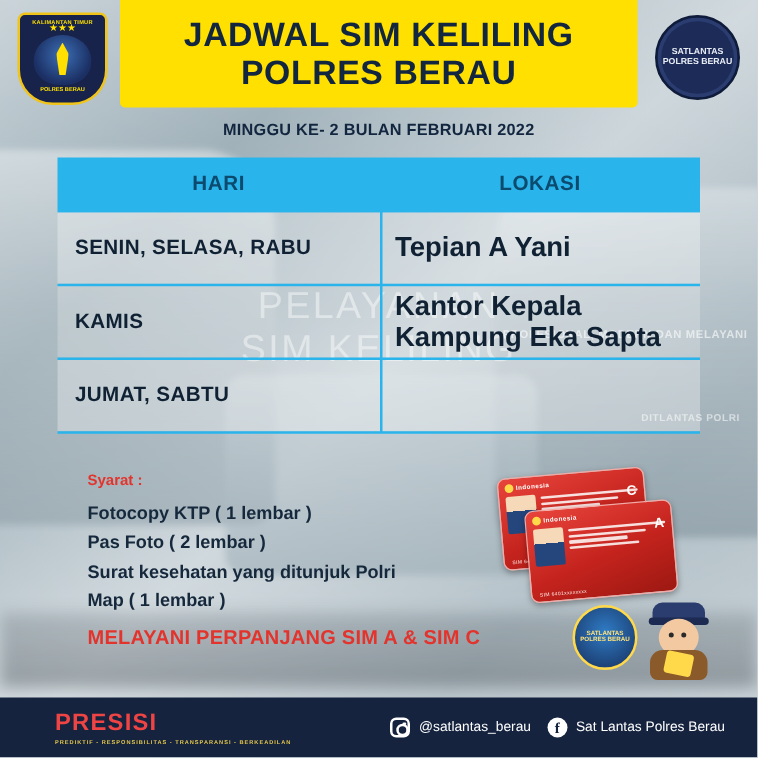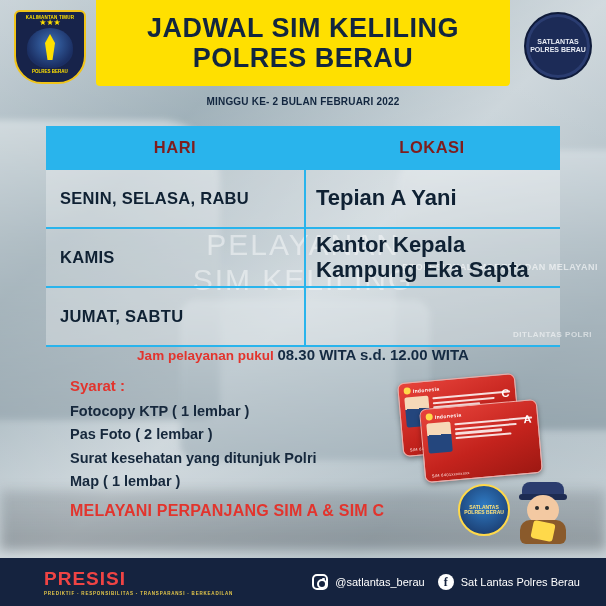--- a/index.html
+++ b/index.html
@@ -77,49 +77,49 @@
     border: 2px solid #0f1b3a;
     display: flex; align-items: center; justify-content: center;
     color: #e8ecf5;
     font-size: 7px; font-weight: bold; text-align: center; line-height: 1.1;
     box-shadow: inset 0 0 0 3px #2a3c70;
   }
 
   .subtitle {
     position: absolute; left: 0; right: 0; top: 96px;
     text-align: center;
-    font-size: 10px; font-weight: bold; color: #12263f; letter-spacing: .2px;
+    font-size: 13px; font-weight: bold; color: #12263f; letter-spacing: .2px;
   }
 
   
   .table {
     position: absolute; left: 46px; top: 126px; width: 514px;
   }
   .trow { display: flex; align-items: stretch; }
   .thead { background: #29b4ec; height: 42px; }
-  .thead .cell { color: #7f1d1d; font-size: 16.5px; font-weight: bold; display: flex; align-items: center; justify-content: center; letter-spacing: .5px; }
+  .thead .cell { color: #0c4a6e; font-size: 16.5px; font-weight: bold; display: flex; align-items: center; justify-content: center; letter-spacing: .5px; }
   .cell-day { width: 258px; padding: 0 14px; display: flex; align-items: center; }
   .cell-loc { flex: 1; padding: 0 12px; display: flex; align-items: center; }
   .body-row { height: 57px; background: rgba(255,255,255,0.30); }
   .body-row.alt { background: rgba(255,255,255,0.22); }
   .sep { height: 2px; background: #29b4ec; }
   .vline { position: absolute; left: 304px; top: 168px; width: 2px; height: 178px; background: #29b4ec; }
   .day-text { font-size: 16.5px; font-weight: bold; color: #0f2133; letter-spacing: .3px; }
   .loc-text { font-size: 22px; font-weight: bold; color: #0f2133; line-height: 1.12; }
 
   
   .hours {
     position: absolute; left: 0; right: 0; top: 346px; text-align: center;
     font-size: 13.5px; font-weight: bold;
   }
   .hours .lbl { color: #e2342d; }
   .hours .val { color: #142a42; font-size: 15px; }
 
   
-  .req-title { position: absolute; left: 70px; top: 377px; font-size: 15px; font-weight: bold; color: #e2342d; }
+  .req-title { position: absolute; left: 70px; top: 377px; font-size: 12px; font-weight: bold; color: #e2342d; }
   .req-list { position: absolute; left: 70px; top: 400px; }
   .req-list div { font-size: 14.5px; font-weight: bold; color: #16283c; line-height: 1.62; }
   .promo { position: absolute; left: 70px; top: 502px; font-size: 16px; font-weight: bold; color: #e2342d; letter-spacing: .2px; }
 
   
   .cards { position: absolute; right: 56px; top: 378px; width: 150px; height: 110px; }
   .card {
     position: absolute; width: 118px; height: 74px; border-radius: 7px;
     background: linear-gradient(160deg,#e8443c 0%, #c4231d 55%, #9d1812 100%);
     box-shadow: 0 2px 5px rgba(0,0,0,0.35);
@@ -239,24 +239,20 @@
 
     <div class="trow body-row">
       <div class="cell-day">
           <span class="day-text">JUMAT, SABTU</span>
         </div>
     </div>
     <div class="sep"></div>
   </div>
   <div class="vline"></div>
 
-  <div class="hours">
-    <span class="lbl">Jam pelayanan pukul</span>
-    <span class="val">08.30 WITA s.d. 12.00 WITA</span>
-  </div>
 
   <div class="req-title">Syarat :</div>
   <div class="req-list">
     <div>Fotocopy KTP ( 1 lembar )</div>
     <div>Pas Foto ( 2 lembar )</div>
     <div>Surat kesehatan yang ditunjuk Polri</div>
     <div>Map ( 1 lembar )</div>
   </div>
 
   <div class="promo">MELAYANI PERPANJANG SIM A &amp; SIM C</div>

